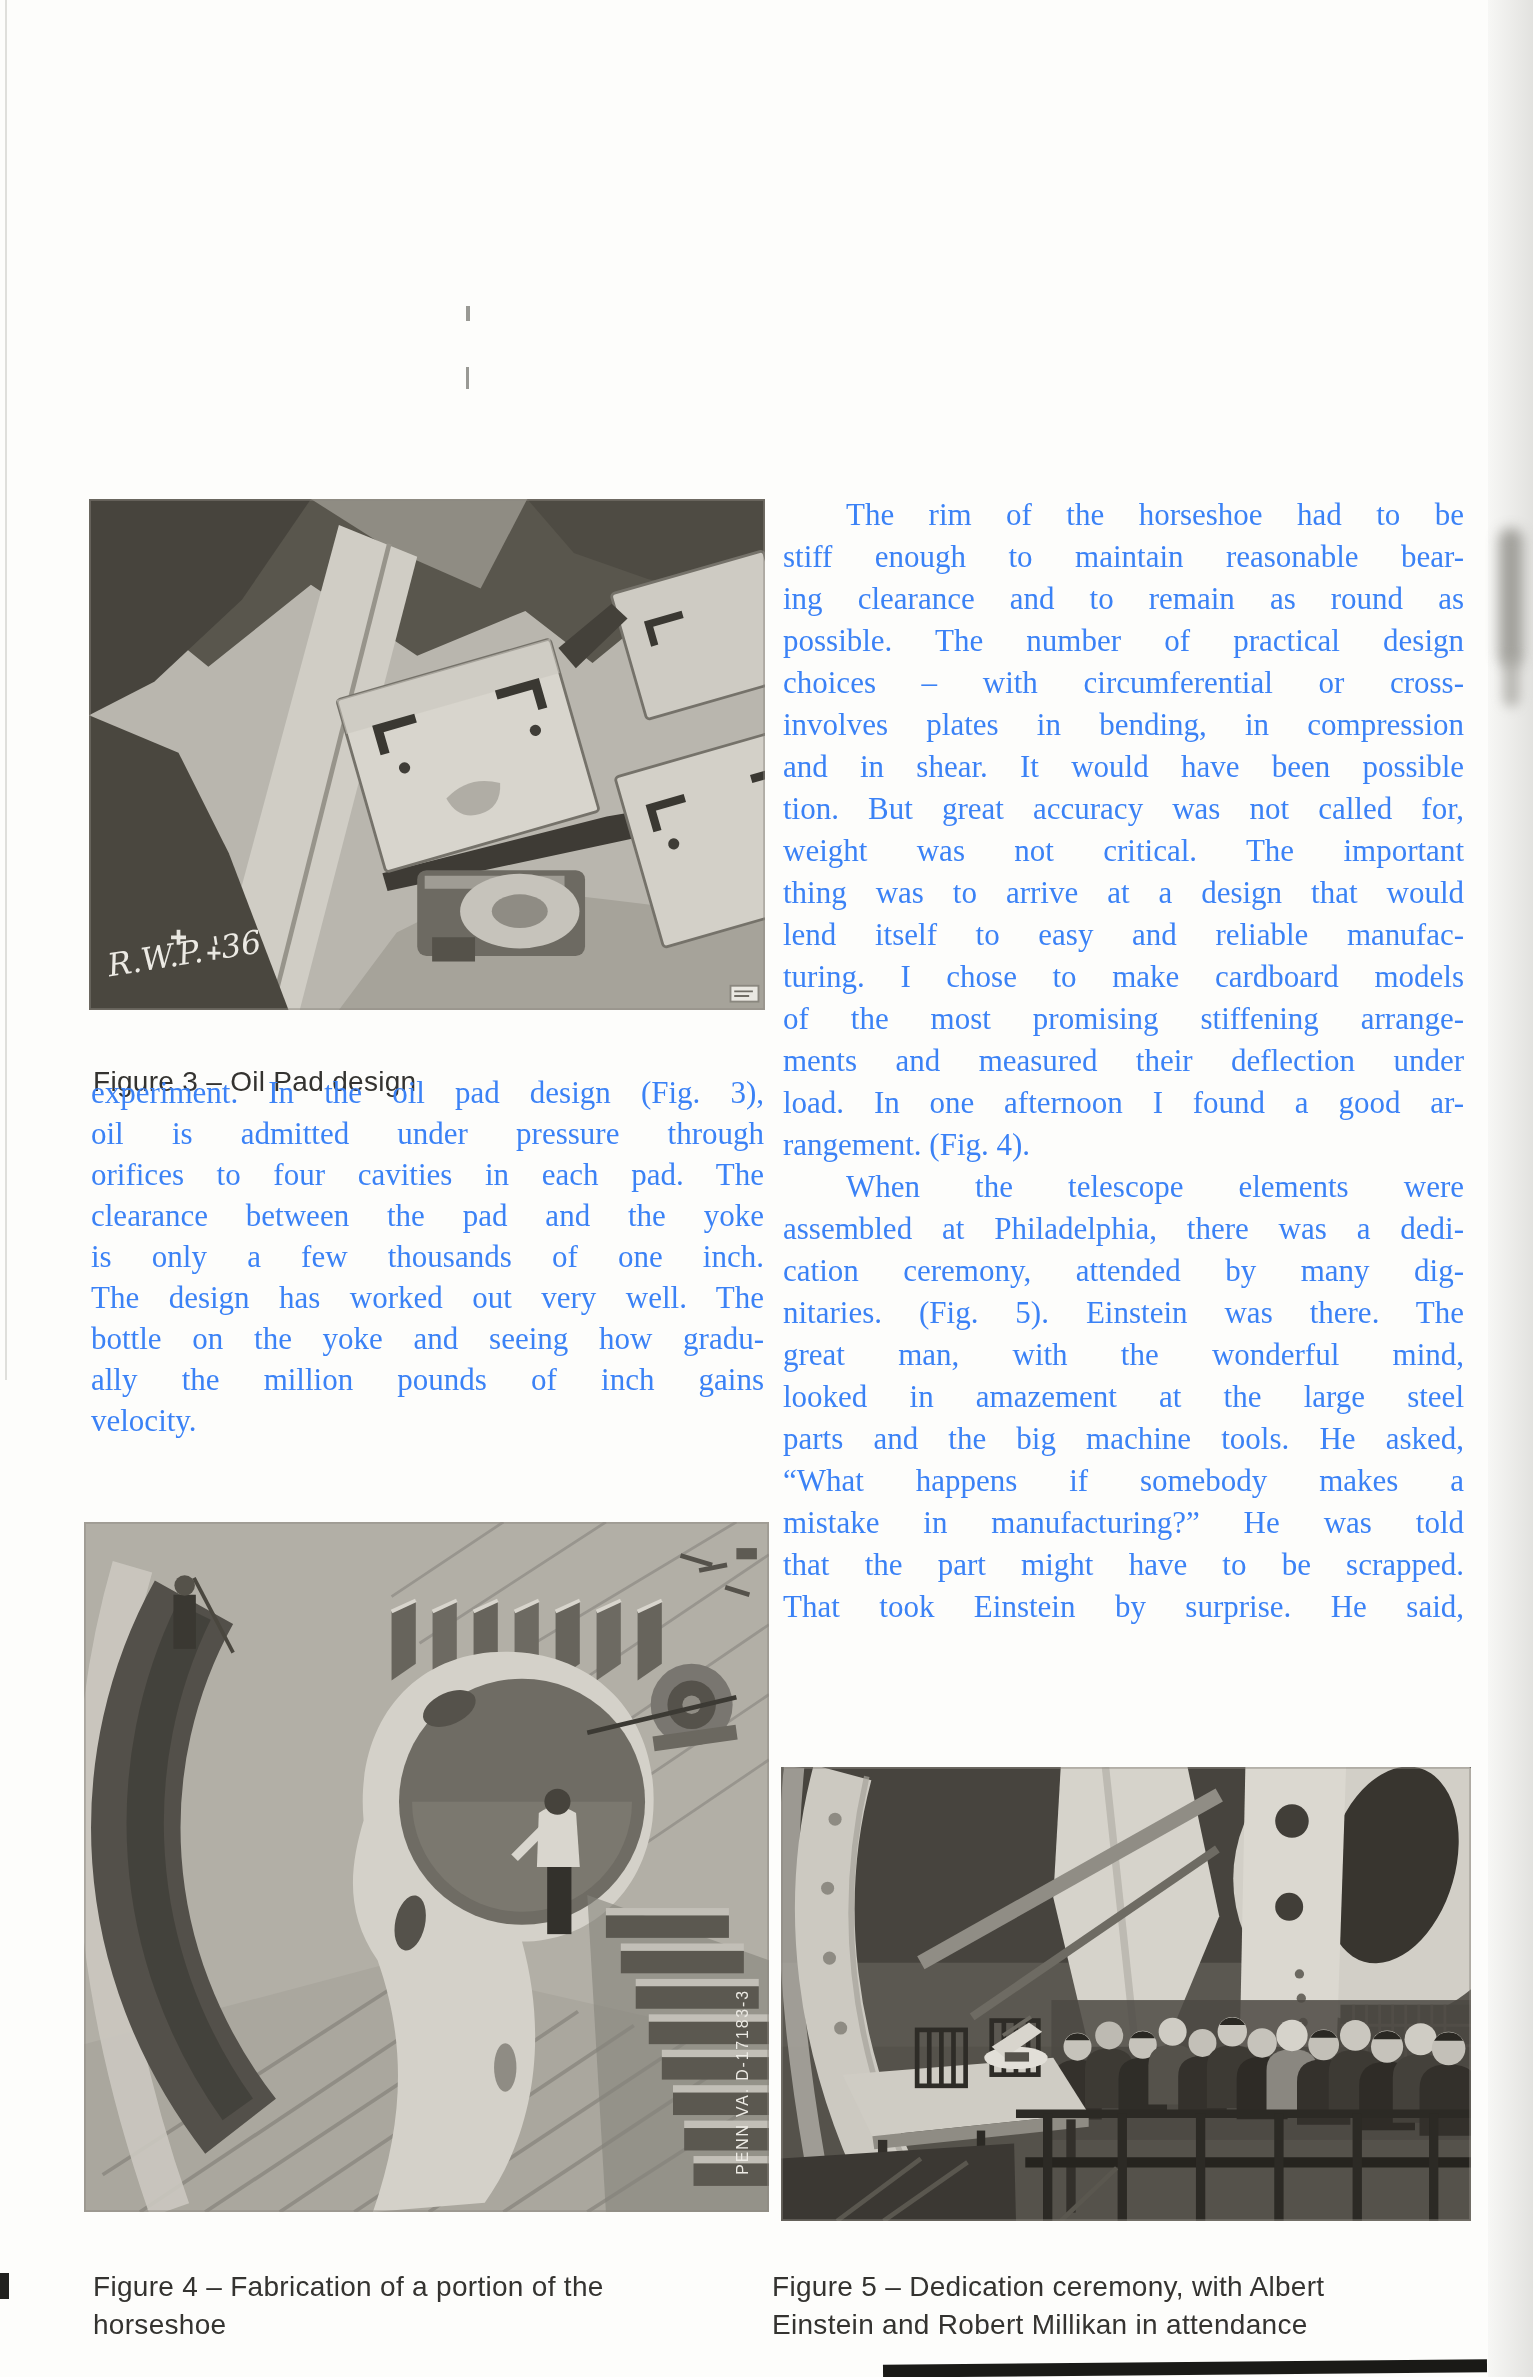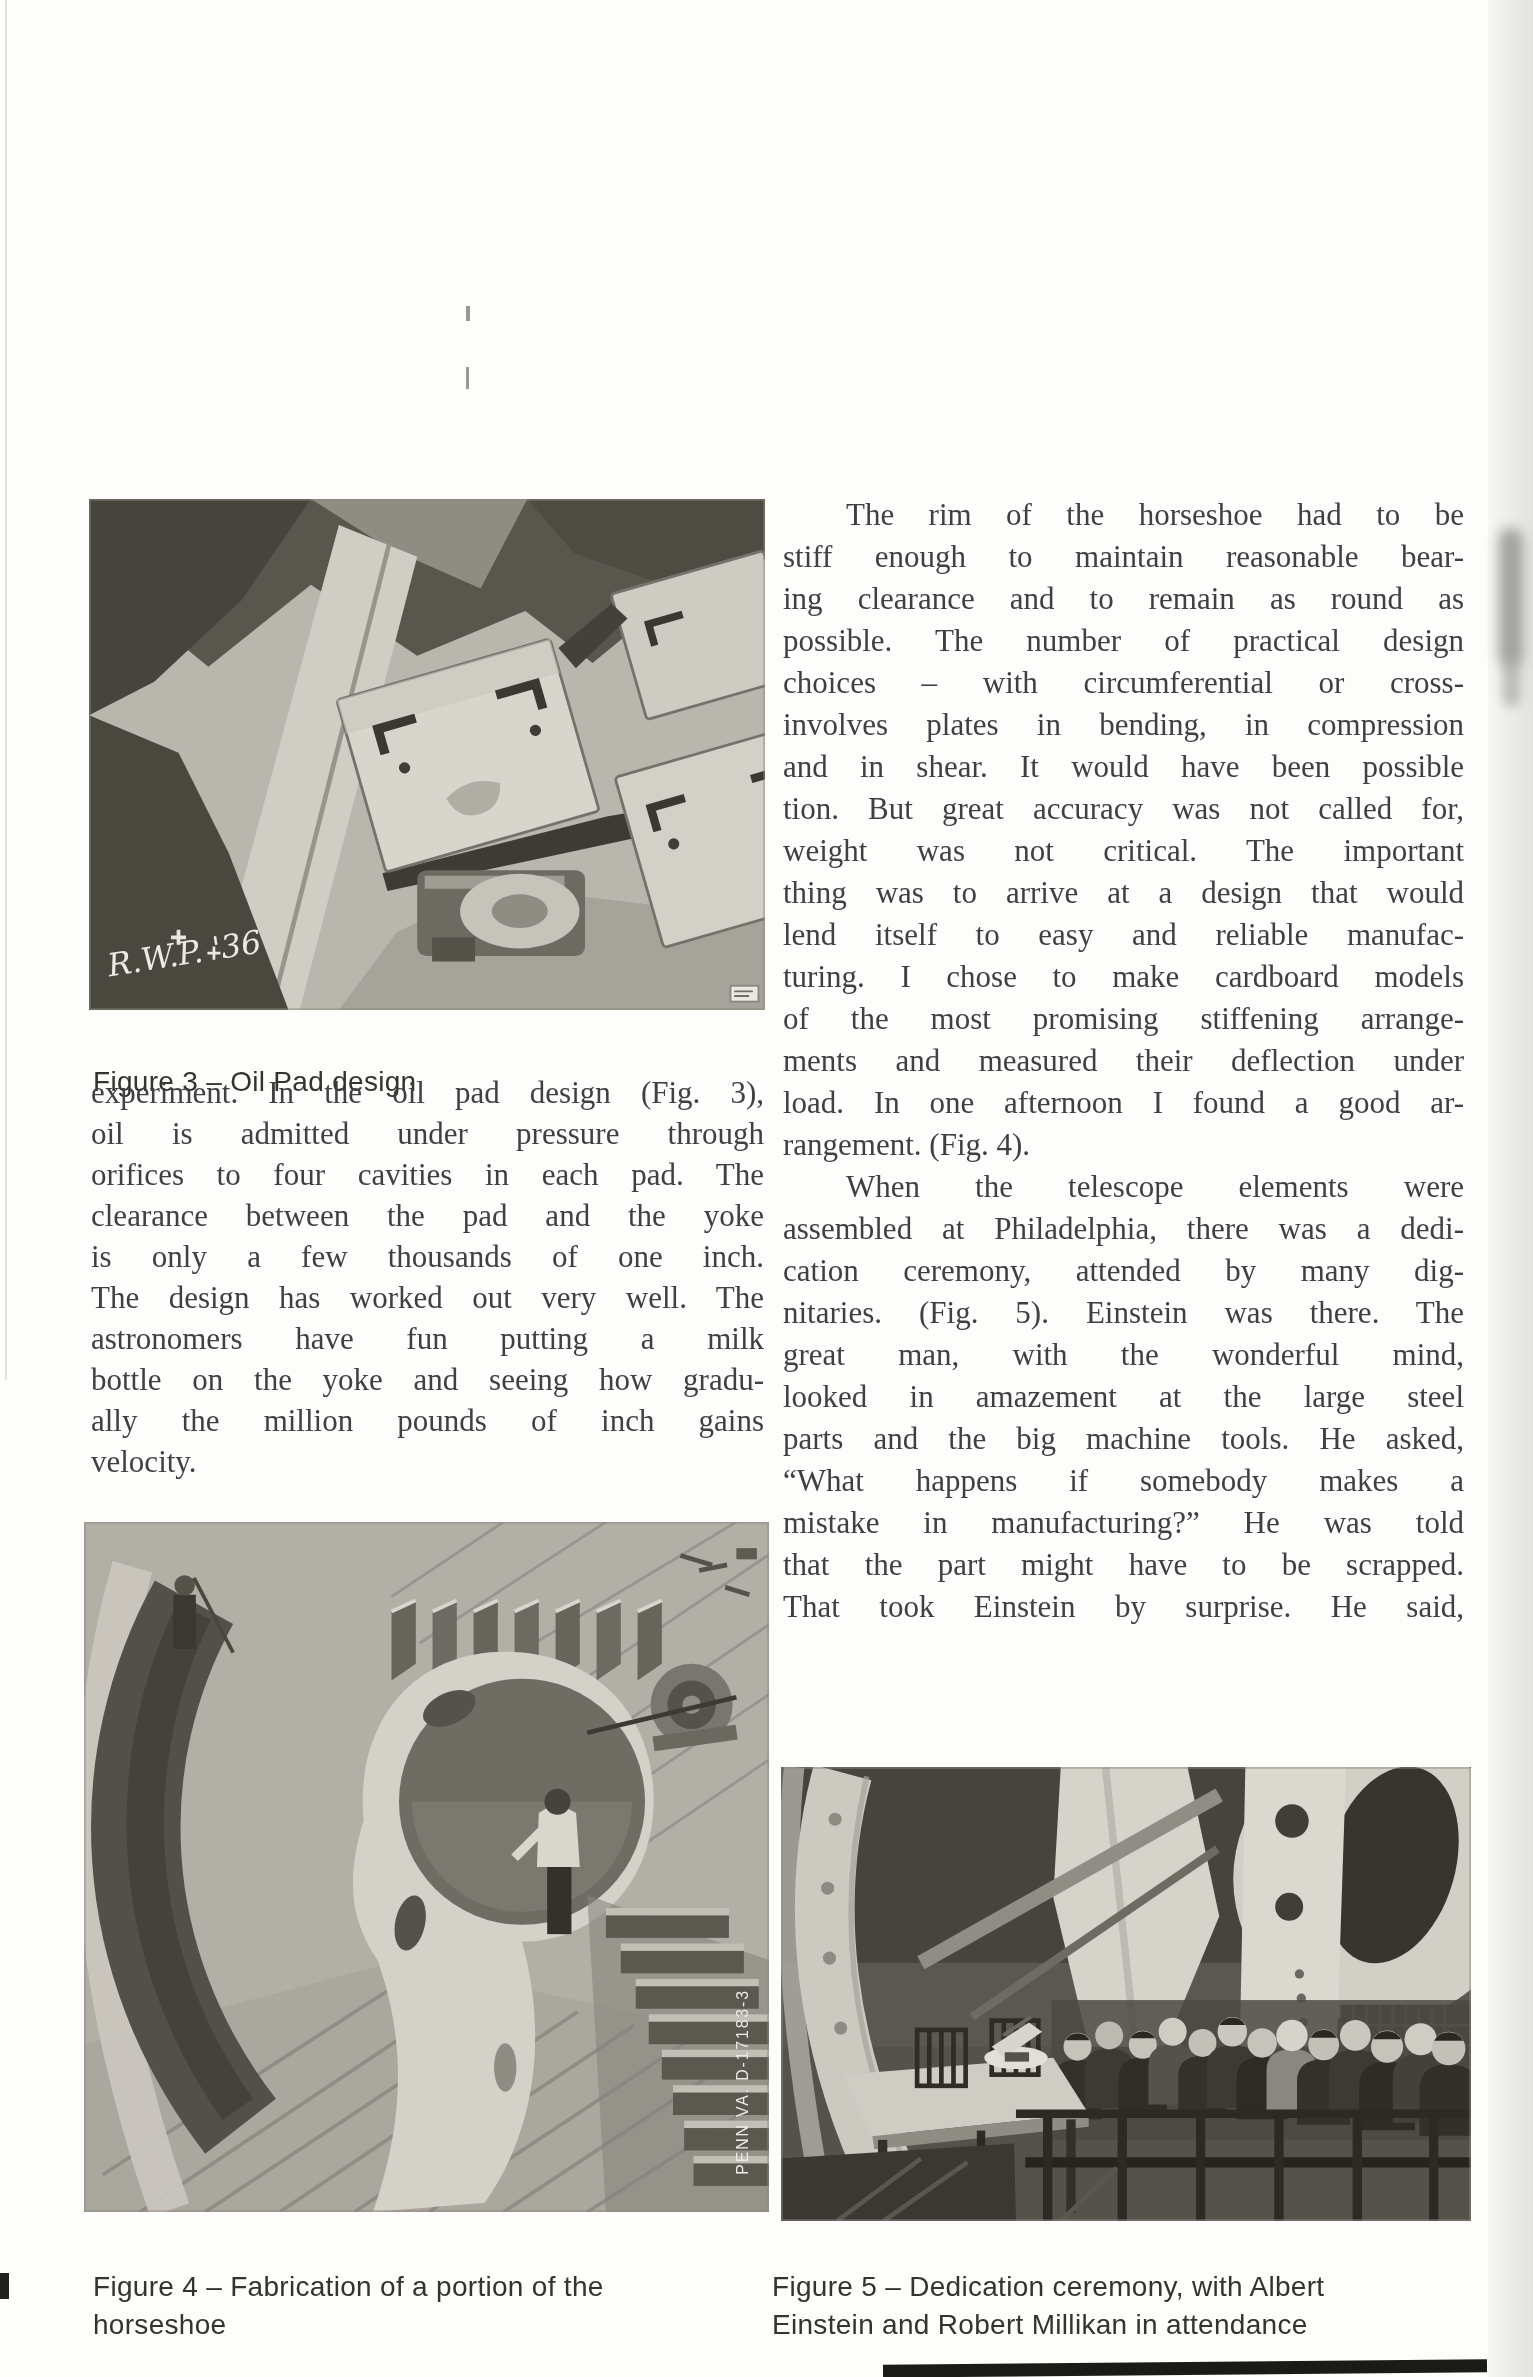--- a/index.html
+++ b/index.html
@@ -32,21 +32,21 @@
   .fig5 { left:781px; top:1767px; width:690px; height:454px; }
 
   
   .caption { position:absolute; font-family:"Liberation Sans", sans-serif;
     font-size:28px; line-height:38px; color:#343330; letter-spacing:0.3px;margin-top:40px; }
   .cap3 { left:93px; top:1023px; }
   .cap4 { left:93px; top:2228px; }
   .cap5 { left:772px; top:2228px; }
 
   
-  .textcol { position:absolute; color:#404040; }
+  .textcol { position:absolute; color:#3b82f6; }
   .textcol .line { text-align:justify; text-align-last:justify; white-space:normal; }
   .textcol .line.short { text-align-last:left; }
   .textcol .line.indent { text-indent:63px; }
   .textcol.leftcol  { left:91px;  top:1072px; width:673px; font-size:31px; line-height:41px; }
   .textcol.rightcol { left:783px; top:494px;  width:681px; font-size:31px; line-height:42px; }
 </style>
 </head>
 <body>
 
 <div class="page">
@@ -105,21 +105,20 @@
   <div class="caption cap3">Figure 3 – Oil Pad design</div>
 
   <div class="textcol leftcol">
       <div class="para">
         <div class="line">experiment. In the oil pad design (Fig. 3),</div>
         <div class="line">oil is admitted under pressure through</div>
         <div class="line">orifices to four cavities in each pad. The</div>
         <div class="line">clearance between the pad and the yoke</div>
         <div class="line">is only a few thousands of one inch.</div>
         <div class="line">The design has worked out very well. The</div>
-        <div class="line">astronomers have fun putting a milk</div>
         <div class="line">bottle on the yoke and seeing how gradu-</div>
         <div class="line">ally the million pounds of inch gains</div>
         <div class="line short">velocity.</div>
       </div>
     </div>
 
   <figure class="fig fig4" style="margin:0">
     <svg viewBox="0 0 735 740" preserveAspectRatio="none">
       <rect width="735" height="740" fill="#b2afa6"></rect>
       <g stroke="#94918a" stroke-width="3" opacity=".85">

